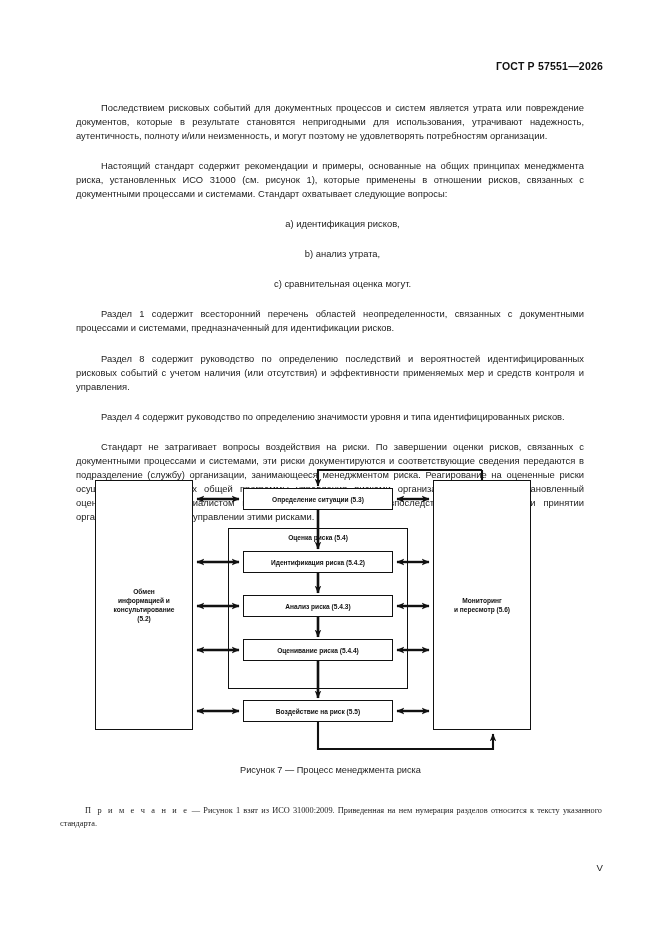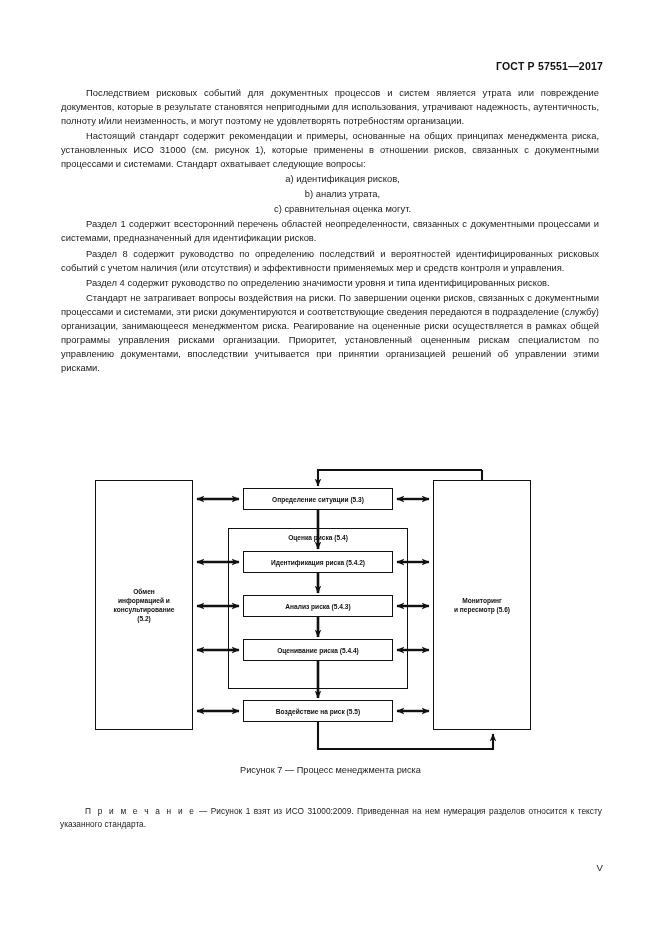--- a/index.html
+++ b/index.html
@@ -35,21 +35,21 @@
     position: absolute;
     top: 85px;
     left: 60px;
     width: 540px;
     font-size: 9.4px;
     line-height: 14.05px;
     text-align: justify;
     color: #1b1b1b;
   }
   .body-text p {
-    margin: 1px;
+    margin: 16px;
     text-indent: 25px;
     text-align: justify;
     -webkit-hyphens: none;
     hyphens: none;
   }
   .body-text p.listitem {
     text-indent: 25px;
     text-align: center;
   }
 
@@ -156,36 +156,36 @@
   .note {
     position: absolute;
     top: 805px;
     left: 60px;
     width: 542px;
     font-size: 8.3px;
     line-height: 12.5px;
     text-align: justify;
     color: #1b1b1b;
   }
-  .note p { margin: 0; text-indent: 25px; }
+  .note p { margin: 0; text-indent: 25px; font-family: Liberation Serif, serif; }
   .note .nlabel { letter-spacing: 1.6px; }
   .pagenum {
     position: absolute;
     top: 862px;
     right: 58px;
     font-size: 9.6px;
     color: #1b1b1b;
   }
 </style>
 </head>
 <body>
 
 <div class="page">
 
-  <div class="header">ГОСТ Р 57551—2017</div>
+  <div class="header">ГОСТ Р 57551—2026</div>
 
   <div class="body-text">
     <p>Последствием рисковых событий для документных процессов и систем является утрата или повреждение документов, которые в результате становятся непригодными для использования, утрачивают надежность, аутентичность, полноту и/или неизменность, и могут поэтому не удовлетворять потребностям организации.</p>
     <p>Настоящий стандарт содержит рекомендации и примеры, основанные на общих принципах менеджмента риска, установленных ИСО 31000 (см. рисунок 1), которые применены в отношении рисков, связанных с документными процессами и системами. Стандарт охватывает следующие вопросы:</p>
     <p class="listitem">a) идентификация рисков,</p>
     <p class="listitem">b) анализ утрата,</p>
     <p class="listitem">c) сравнительная оценка могут.</p>
     <p>Раздел 1 содержит всесторонний перечень областей неопределенности, связанных с документными процессами и системами, предназначенный для идентификации рисков.</p>
     <p>Раздел 8 содержит руководство по определению последствий и вероятностей идентифицированных рисковых событий с учетом наличия (или отсутствия) и эффективности применяемых мер и средств контроля и управления.</p>
     <p>Раздел 4 содержит руководство по определению значимости уровня и типа идентифицированных рисков.</p>

